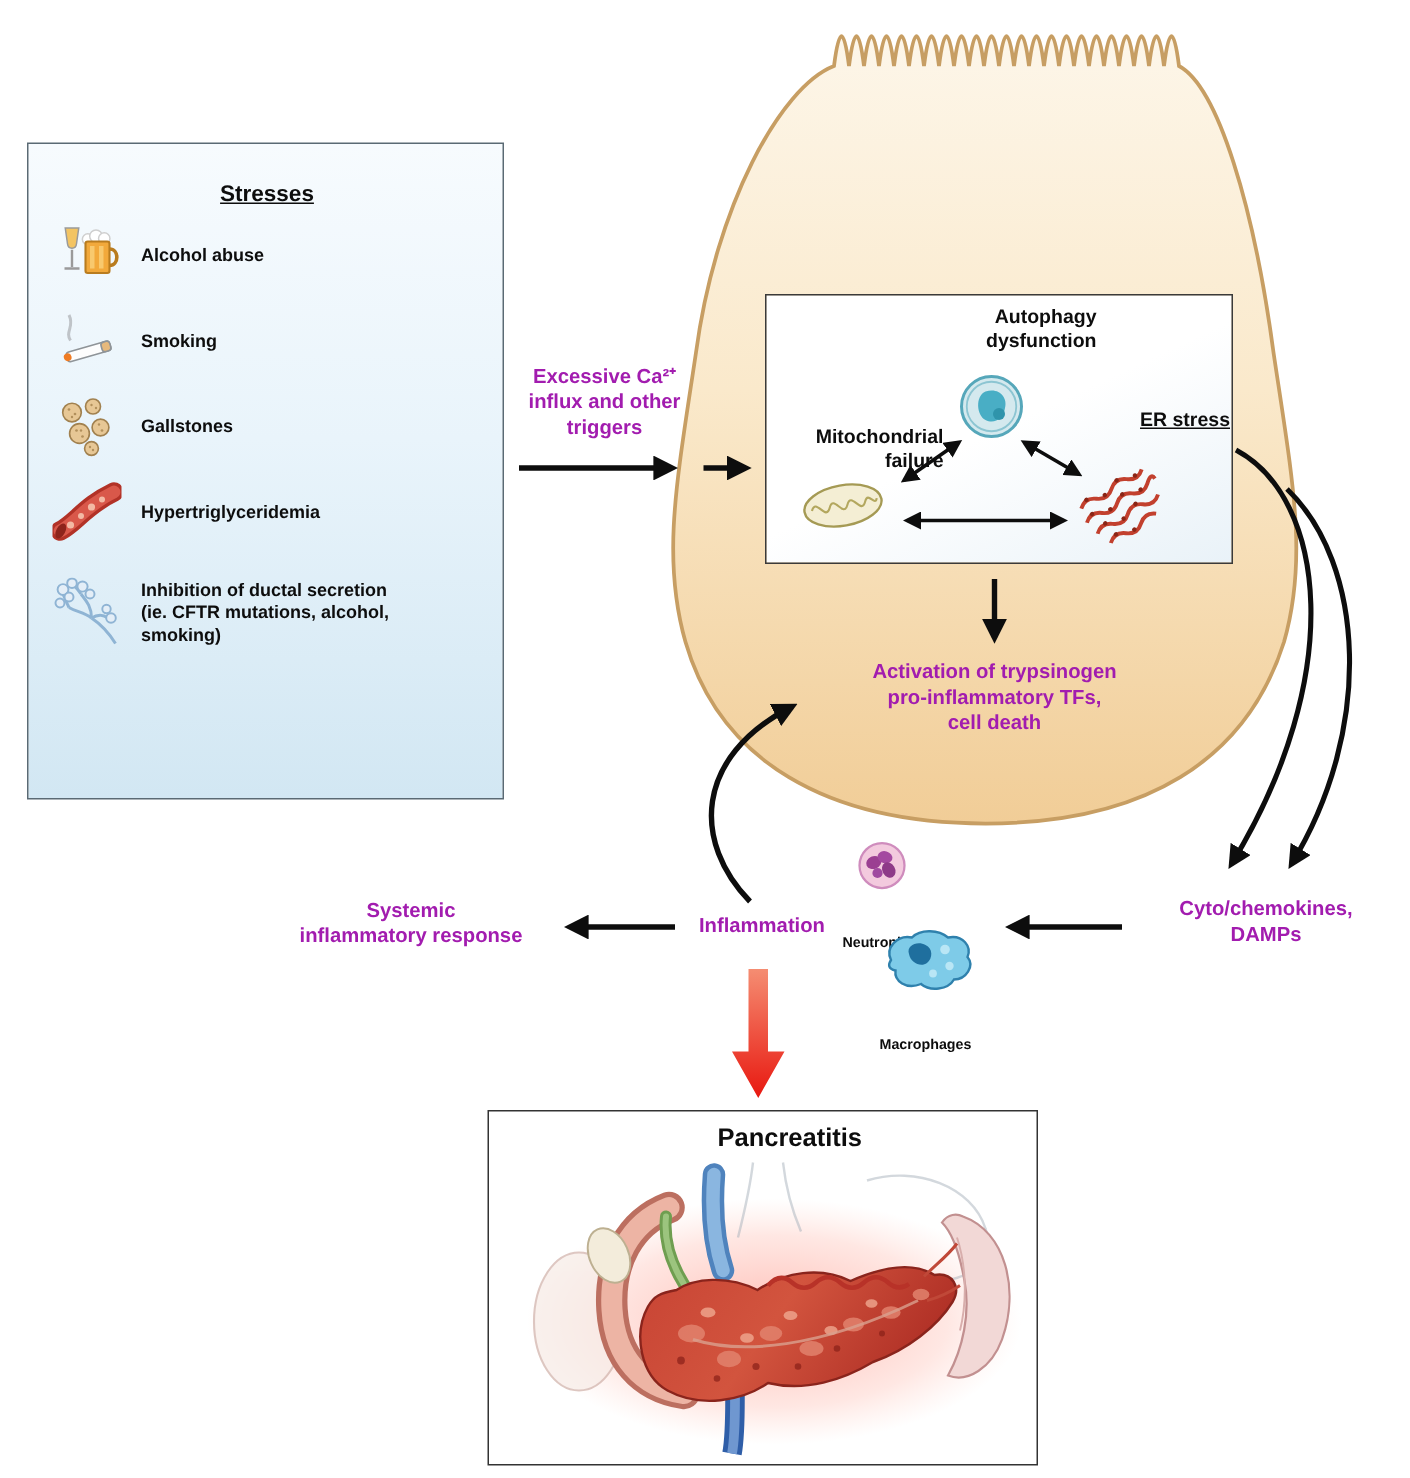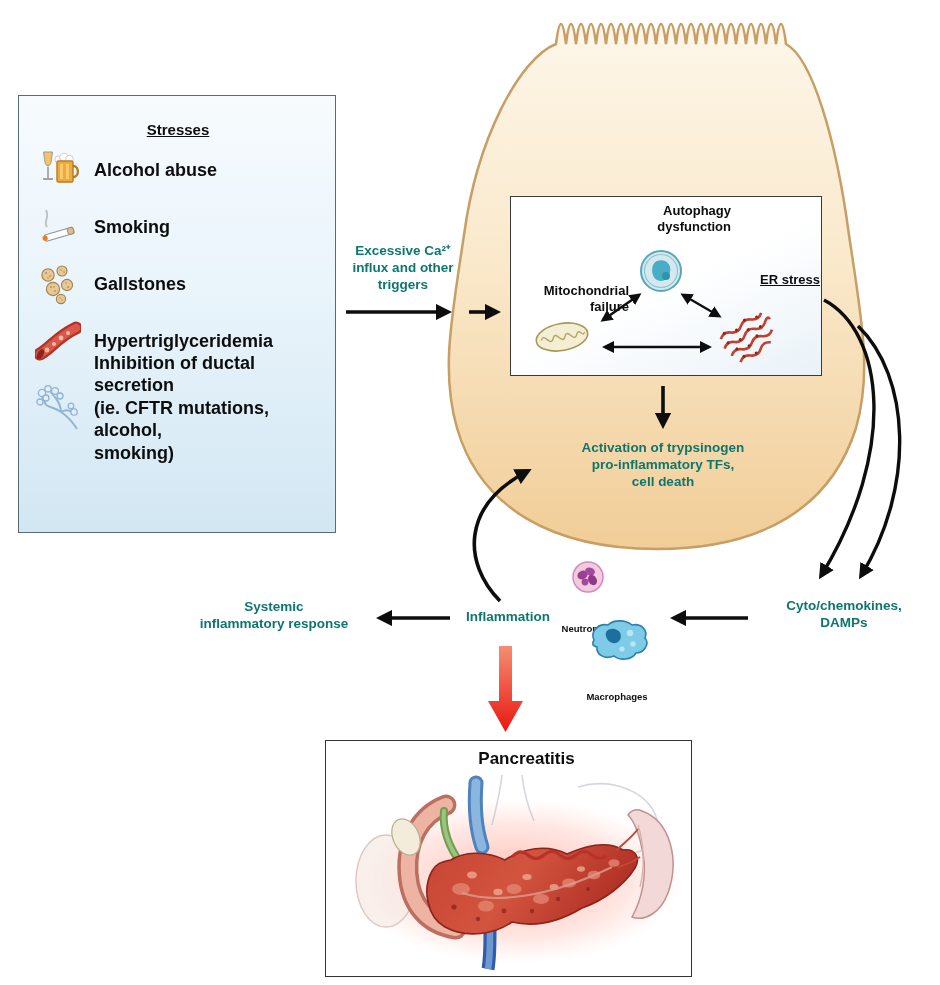--- a/index.html
+++ b/index.html
@@ -1,29 +1,29 @@
 <!DOCTYPE html>
 <html><head>
 <meta charset="utf-8">
 <style>
   * { margin:0; padding:0; box-sizing:border-box; }
   html,body { background:#ffffff; }
   body { font-family:"Liberation Sans", sans-serif; color:#0d0d0d; }
   .canvas { position:relative; width:940px; height:985px; background:#ffffff; overflow:hidden; }
   .layer { position:absolute; left:0; top:0; }
-  .txt { position:absolute; font-weight:700; font-size:13.5px; line-height:1.25; text-align:center; color:#0f766e; white-space:pre-line; }
+  .txt { position:absolute; font-weight:700; font-size:13.5px; line-height:1.25; text-align:center; color:#a21caf; white-space:pre-line; }
 
   
   .stresses { position:absolute; left:18px; top:95px; width:318px; height:438px; border:1.3px solid #5a6a74;
               background:linear-gradient(180deg,#f7fbfe 0%,#e9f4fb 45%,#d2e7f3 100%); padding:6px 8px 4px 10px; }
   .stresses-title { font-weight:700; font-size:15px; text-decoration:underline; text-align:center; margin-top:19px; margin-bottom:4px; }
   .stress-row { display:flex; align-items:center; gap:13px; height:57px; padding-left:6px; }
   .stress-row.tall { height:76px; }
   .sicon { width:46px; flex:0 0 46px; display:flex; justify-content:center; align-items:center; }
-  .slabel { font-weight:700; font-size:18px; line-height:1.25; white-space:pre-line; }
+  .slabel { font-weight:700; font-size:12px; line-height:1.25; white-space:pre-line; }
 
   
   .organelle-box { position:absolute; left:510px; top:196px; width:312px; height:180px; border:1.3px solid #3a3a3a;
                    background:linear-gradient(155deg,#ffffff 50%,#e9f2f8 100%); }
   .obx-label { position:absolute; font-weight:700; font-size:13px; line-height:1.2; text-align:right; white-space:pre-line; }
   .oicon { position:absolute; }
 
   
   .immune { position:absolute; display:flex; flex-direction:column; align-items:center;gap:28px; }
   .cell-label { font-weight:700; font-size:9.5px; margin-top:1px; white-space:nowrap; }

